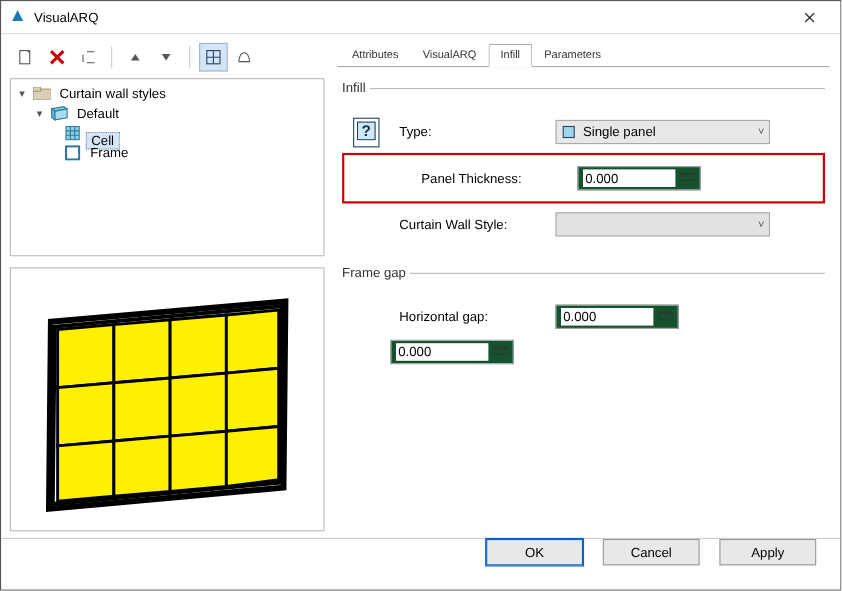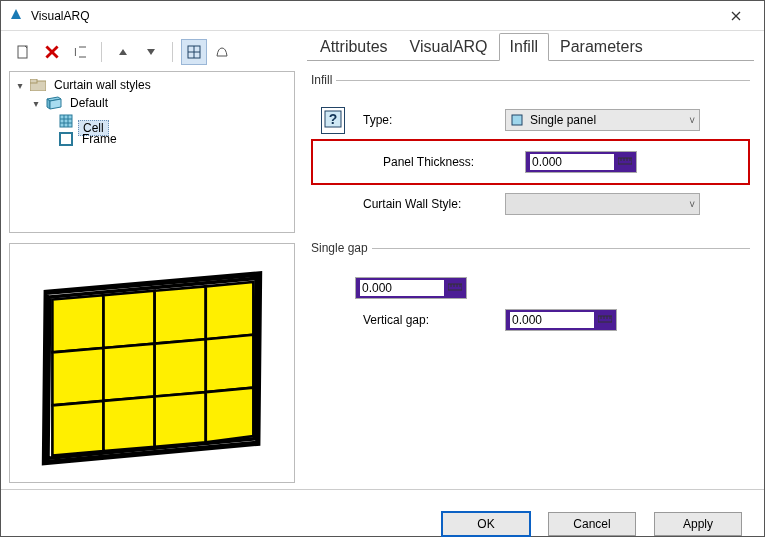--- a/index.html
+++ b/index.html
@@ -137,21 +137,21 @@
   }
   .tabs {
     display: flex;
     align-items: flex-end;
     height: 24px;
     border-bottom: 1px solid #aaa;
     padding-left: 2px;
   }
   .tab {
     padding: 4px 10px 4px 10px;
-    font-size: 16px;
+    font-size: 10px;
     color: #333;
     cursor: pointer;
     border: 1px solid transparent;
     position: relative;
     top: 1px;
   }
   .tab.active {
     background: #fff;
     border: 1px solid #aaa;
     border-bottom: 1px solid #fff;
@@ -213,35 +213,35 @@
     width:14px; height:14px; display:inline-flex; align-items:center; justify-content:center;
   }
 
   .num-input {
     width: 112px;
     height: 22px;
     border: 1px solid #a9a9a9;
     display: flex;
     align-items: center;
     padding: 0 4px;
-    background: #4c1d95;
+    background: #14532d;
   }
   .num-input input {
     border: none;
     outline: none;
     width: 100%;
     font-size: 12px;
     font-family: inherit;
   }
   .num-input .ruler { color:#555; font-size:11px; padding-left:4px; }
 
   .button-bar {
     height: 46px;
     display: flex;
-    align-items: flex-end;
+    align-items: flex-start;
     justify-content: flex-end;
     gap: 18px;
     padding: 0 22px;
   }
   .dlg-btn {
     width: 88px;
     height: 24px;
     border: 1px solid #999;
     background: #e8e8e8;
     text-align: center;
@@ -469,58 +469,58 @@
               <div class="field-cell">
                 <div class="combo disabled">
                   <span></span>
                   <span class="arrow">˅</span>
                 </div>
               </div>
             </div>
           </fieldset>
 
           <fieldset class="group">
-            <legend>Single gap</legend>
+            <legend>Frame gap</legend>
+
+            <div class="form-row">
+              <div class="icon-cell"></div>
+              <div class="label-cell">Horizontal gap:</div>
+              <div class="field-cell">
+                <div class="num-input">
+                  <input value="0.000" style="">
+                  <span class="ruler">
+                    <svg width="14" height="10" viewBox="0 0 14 10">
+                        <rect x="0" y="2" width="14" height="6" fill="none" stroke="#333"></rect>
+                        <line x1="3" y1="2" x2="3" y2="5" stroke="#333"></line>
+                        <line x1="6" y1="2" x2="6" y2="5" stroke="#333"></line>
+                        <line x1="9" y1="2" x2="9" y2="5" stroke="#333"></line>
+                        <line x1="12" y1="2" x2="12" y2="5" stroke="#333"></line>
+                      </svg>
+                  </span>
+                </div>
+              </div>
+            </div>
 
             <div class="form-row">
               <div class="icon-cell"></div>
               <div class="field-cell">
                 <div class="num-input">
                   <input value="0.000" style="">
                   <span class="ruler">
                     <svg width="14" height="10" viewBox="0 0 14 10">
                         <rect x="0" y="2" width="14" height="6" fill="none" stroke="#333"></rect>
                         <line x1="3" y1="2" x2="3" y2="5" stroke="#333"></line>
                         <line x1="6" y1="2" x2="6" y2="5" stroke="#333"></line>
                         <line x1="9" y1="2" x2="9" y2="5" stroke="#333"></line>
                         <line x1="12" y1="2" x2="12" y2="5" stroke="#333"></line>
                       </svg>
                   </span>
                 </div>
               </div>
             </div>
-
-            <div class="form-row">
-              <div class="icon-cell"></div>
-              <div class="label-cell">Vertical gap:</div>
-              <div class="field-cell">
-                <div class="num-input">
-                  <input value="0.000" style="">
-                  <span class="ruler">
-                    <svg width="14" height="10" viewBox="0 0 14 10">
-                        <rect x="0" y="2" width="14" height="6" fill="none" stroke="#333"></rect>
-                        <line x1="3" y1="2" x2="3" y2="5" stroke="#333"></line>
-                        <line x1="6" y1="2" x2="6" y2="5" stroke="#333"></line>
-                        <line x1="9" y1="2" x2="9" y2="5" stroke="#333"></line>
-                        <line x1="12" y1="2" x2="12" y2="5" stroke="#333"></line>
-                      </svg>
-                  </span>
-                </div>
-              </div>
-            </div>
           </fieldset>
 
         </div>
       </div>
     </div>
 
     <div class="button-bar">
       <div class="dlg-btn default">OK</div>
       <div class="dlg-btn">Cancel</div>
       <div class="dlg-btn disabled">Apply</div>

